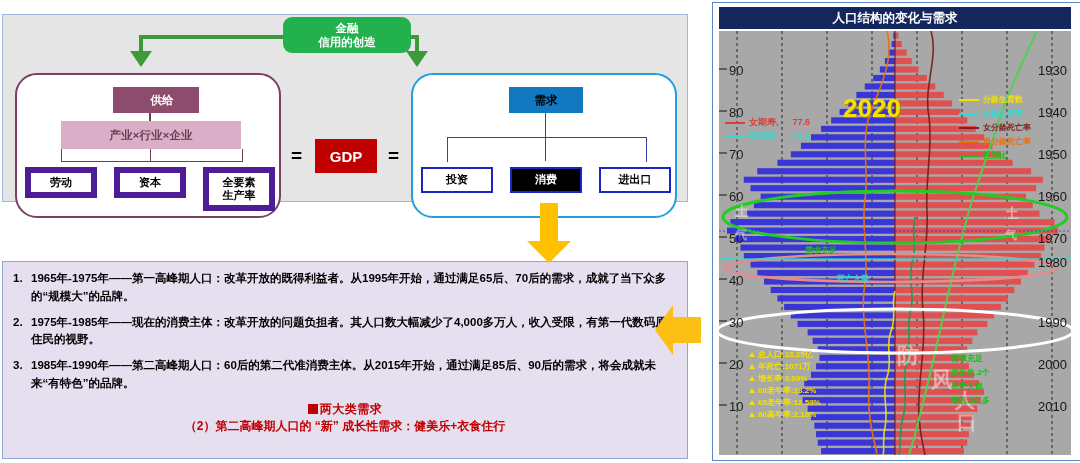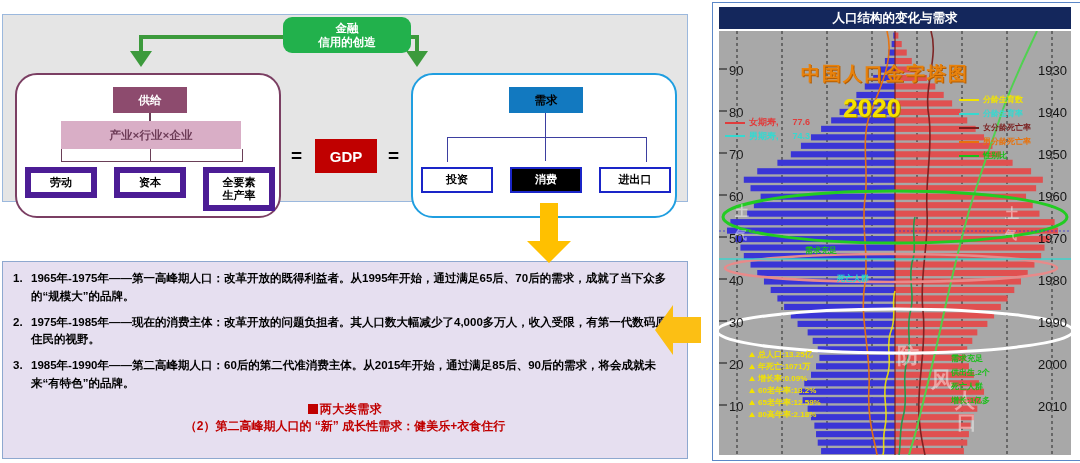--- a/index.html
+++ b/index.html
@@ -20,21 +20,21 @@
   .grn-bar{position:absolute;background:#3c9a3c;z-index:6;}
   .grn-arrow{position:absolute;width:0;height:0;border-left:11px solid transparent;
        border-right:11px solid transparent;border-top:16px solid #3c9a3c;z-index:6;}
 
   .supply-card{position:absolute;left:12px;top:58px;width:266px;height:145px;
        background:#ffffff;border:2.5px solid #7b3f63;border-radius:22px;box-sizing:border-box;}
   .demand-card{position:absolute;left:408px;top:58px;width:266px;height:145px;
        background:#ffffff;border:2.5px solid #1f9ee0;border-radius:22px;box-sizing:border-box;}
 
   .supply-head{position:absolute;left:96px;top:12px;width:74px;height:26px;background:#8d4b6e;
-       color:#ffffff;font-size:11.5px;font-weight:bold;display:flex;align-items:center;justify-content:center;}
+       color:#ffffff;font-size:11.5px;font-weight:bold;display:flex;align-items:center;justify-content:center;padding-left:12px;}
   .supply-mid{position:absolute;left:44px;top:46px;width:180px;height:28px;background:#d9aec6;
        color:#6d3c57;font-size:11.5px;font-weight:bold;display:flex;align-items:center;justify-content:center;font-family:Liberation Mono, monospace;}
   .demand-head{position:absolute;left:96px;top:12px;width:74px;height:26px;background:#1279c0;
        color:#000000;font-size:11.5px;font-weight:bold;display:flex;align-items:center;justify-content:center;}
 
   .leafrow{position:absolute;left:8px;top:92px;width:250px;height:46px;display:flex;
        justify-content:space-between;align-items:flex-start;}
   .leaf{width:72px;min-height:26px;background:#ffffff;border:6px solid #4c1d95;
        color:#000000;font-size:11px;font-weight:bold;display:flex;align-items:center;
        justify-content:center;text-align:center;line-height:1.2;box-sizing:border-box;padding:3px 0;}
@@ -343,39 +343,38 @@
 
           <ellipse cx="176" cy="186" rx="172" ry="26" fill="none" stroke="#22cc22" stroke-width="3"></ellipse>
           <ellipse cx="172" cy="237" rx="166" ry="14" fill="none" stroke="#e88a8a" stroke-width="2.6"></ellipse>
           <ellipse cx="176" cy="300" rx="178" ry="22" fill="none" stroke="#ffffff" stroke-width="3"></ellipse>
 
           <line x1="0" y1="200" x2="352" y2="200" stroke="#3a35d6" stroke-width="1.2" stroke-dasharray="2,2" opacity=".8"></line>
           <line x1="0" y1="228" x2="352" y2="228" stroke="#35d9d0" stroke-width="1.4" opacity=".9"></line>
         </g>
       </svg>
 
-      <div class="big-label" id="pyr-title">中国人口金字塔图</div>
       <div class="big-label" id="pyr-year">2020</div>
 
       <div class="axis-lab" style="left:10px;top:32px;">90</div>
       <div class="axis-lab" style="left:10px;top:74px;">80</div>
       <div class="axis-lab" style="left:10px;top:116px;">70</div>
       <div class="axis-lab" style="left:10px;top:158px;">60</div>
       <div class="axis-lab" style="left:10px;top:200px;">50</div>
       <div class="axis-lab" style="left:10px;top:242px;">40</div>
       <div class="axis-lab" style="left:10px;top:284px;">30</div>
       <div class="axis-lab" style="left:10px;top:326px;">20</div>
       <div class="axis-lab" style="left:10px;top:368px;">10</div>
 
       <div class="axis-lab right" style="right:4px;top:32px;">1930</div>
       <div class="axis-lab right" style="right:4px;top:74px;">1940</div>
       <div class="axis-lab right" style="right:4px;top:116px;">1950</div>
       <div class="axis-lab right" style="right:4px;top:158px;">1960</div>
       <div class="axis-lab right" style="right:4px;top:200px;">1970</div>
-      <div class="axis-lab right" style="right:4px;top:242px;">1980</div>
+      <div class="axis-lab right" style="right:4px;top:224px;">1980</div>
       <div class="axis-lab right" style="right:4px;top:284px;">1990</div>
       <div class="axis-lab right" style="right:4px;top:326px;">2000</div>
       <div class="axis-lab right" style="right:4px;top:368px;">2010</div>
 
       <div class="lifeexp">
         <div style="color:#e03c3c;">
           <span class="lg-line" style="background:#e03c3c;"></span>
           <span>女期寿,</span>
           <span style="margin-left:14px;">77.6</span>
         </div>

